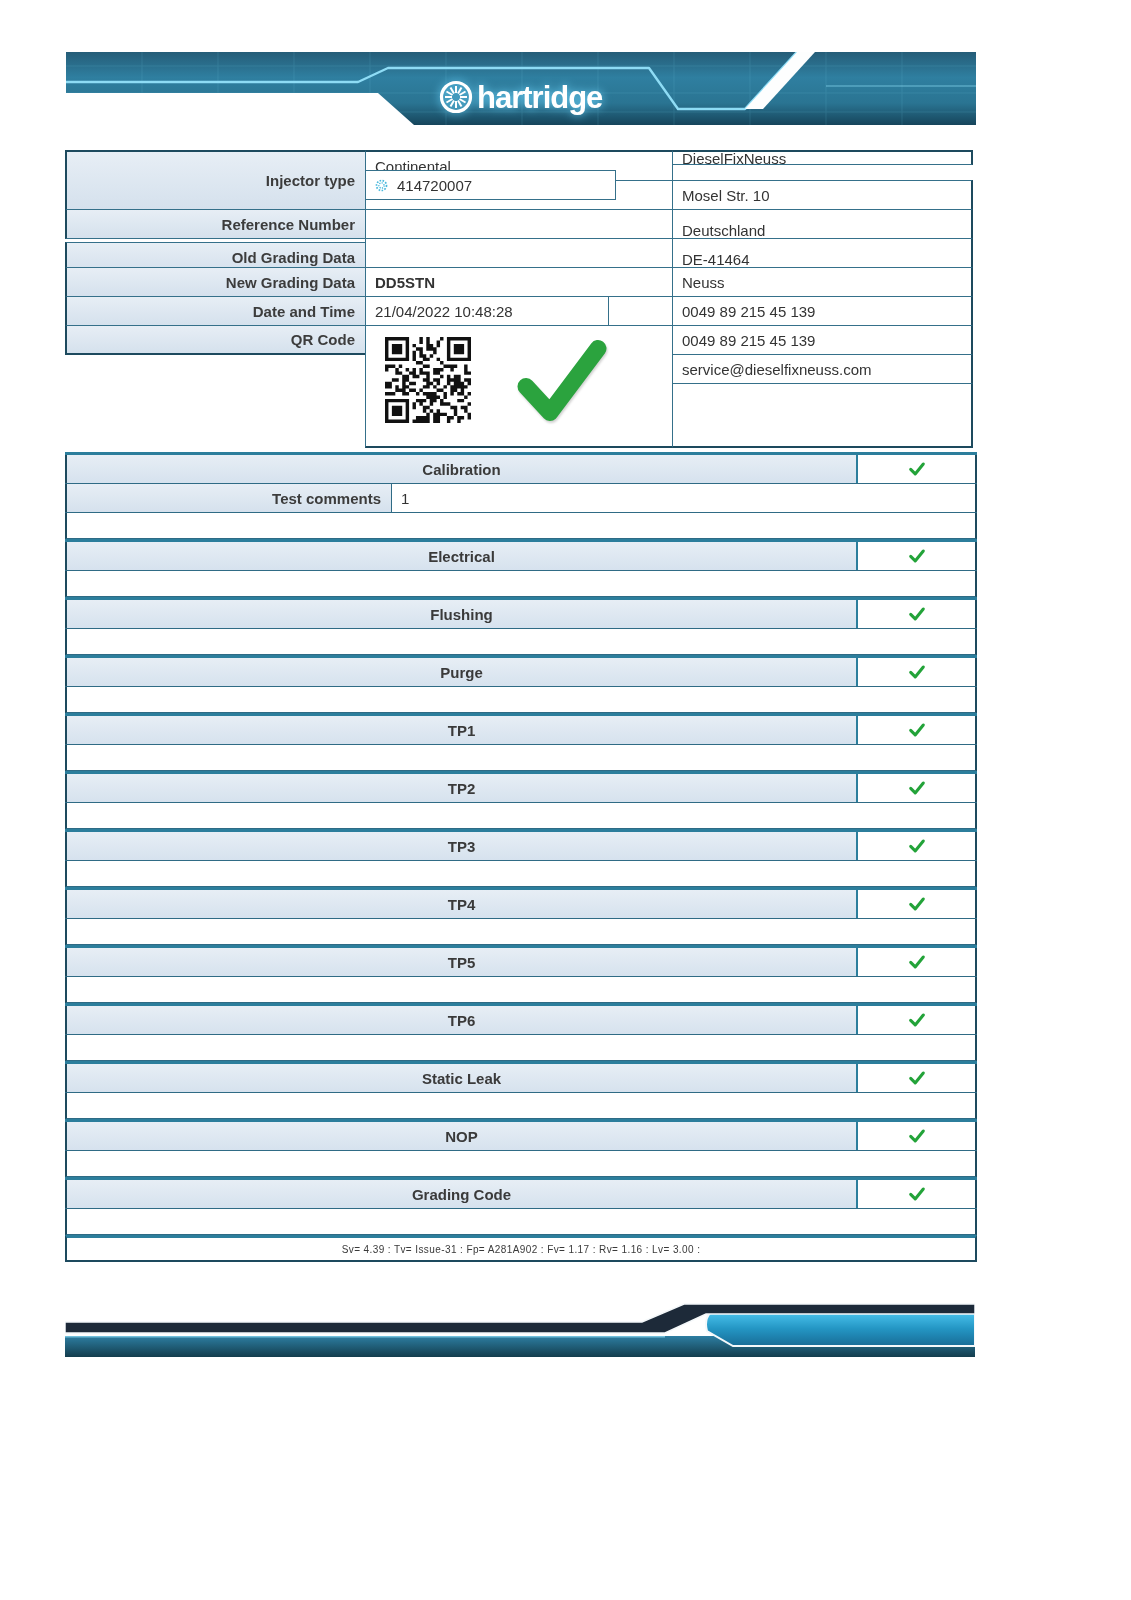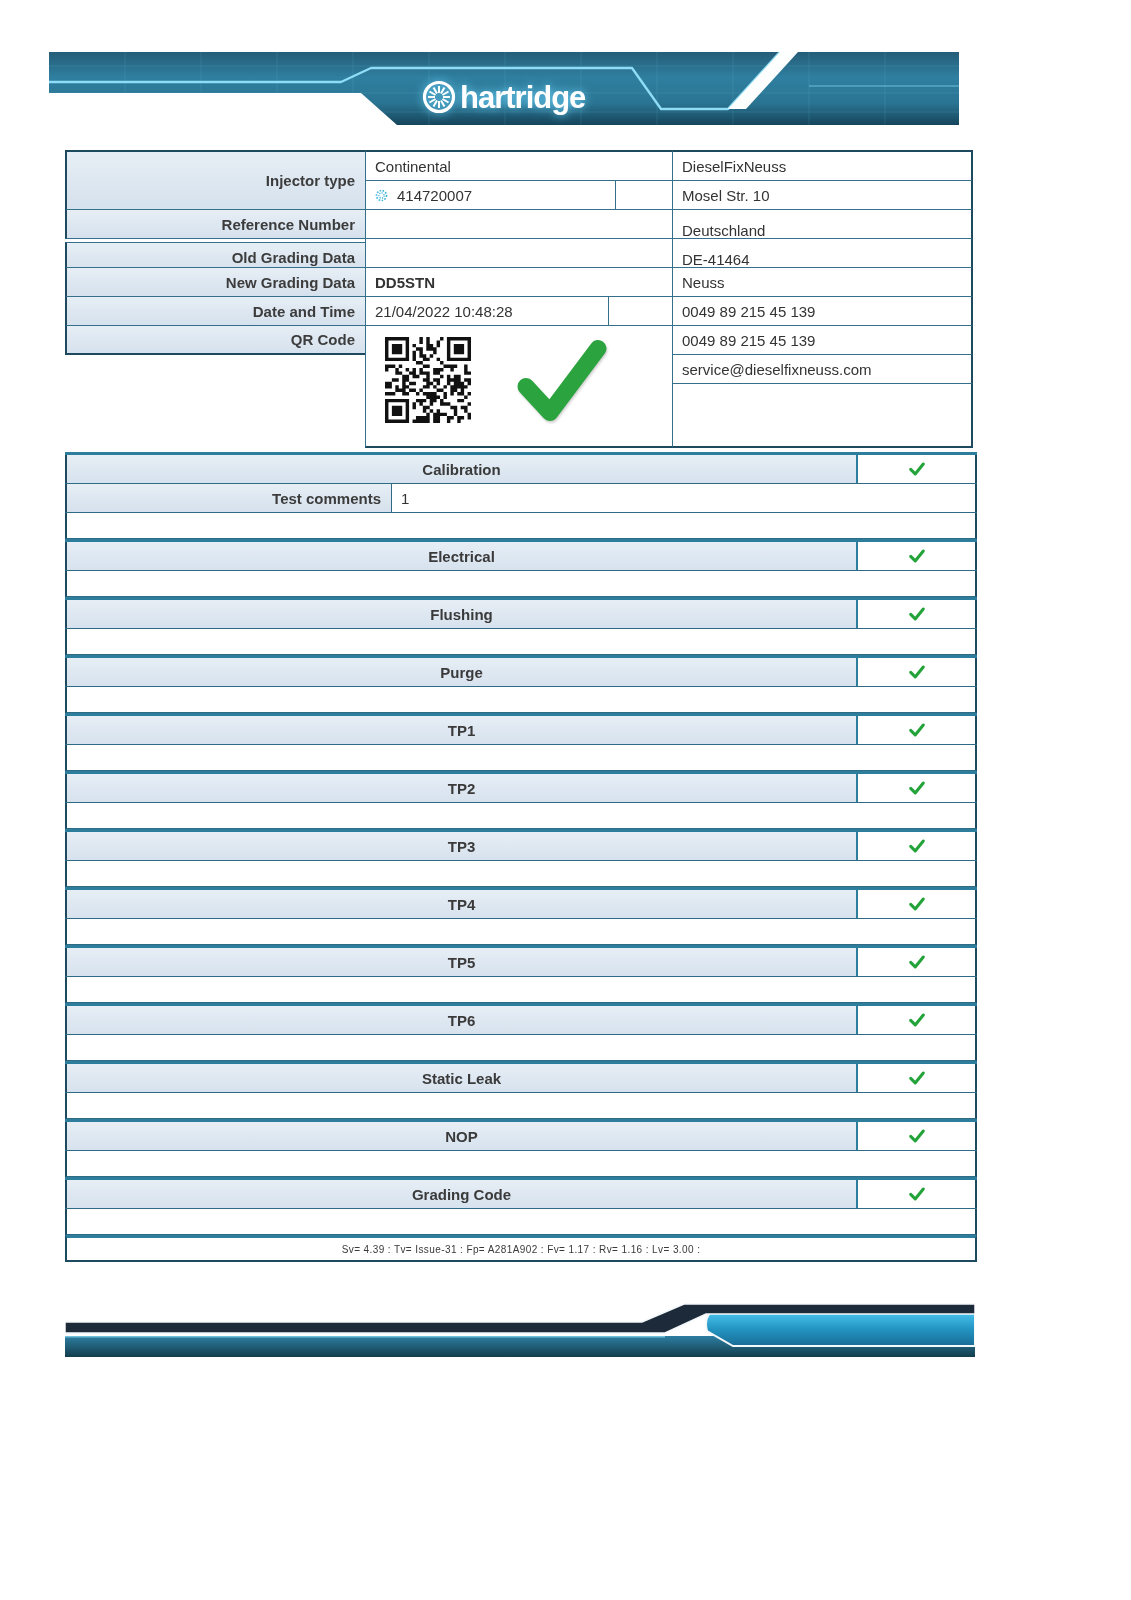--- a/index.html
+++ b/index.html
@@ -1,20 +1,20 @@
 <!DOCTYPE html>
 <html><head>
 <meta charset="utf-8">
 <style>
   html,body{margin:0;padding:0;background:#fff;}
   #page{position:relative;width:1131px;height:1600px;background:#ffffff;
         font-family:"Liberation Sans",sans-serif;color:#333;overflow:hidden;}
 
   
-  #banner{position:absolute;left:49px;top:52px;width:910px;height:73px;}
+  #banner{position:absolute;left:66px;top:52px;width:910px;height:73px;}
   .logo-glow{filter:drop-shadow(0 0 5px rgba(110,215,255,.95));}
 
   
   #info-table{position:absolute;left:65px;top:150px;width:912px;height:300px;}
   .cell{position:absolute;box-sizing:border-box;border:1px solid #35708a;
         display:flex;align-items:center;font-size:15px;background:#fff;overflow:hidden;}
   .cell.label{background:linear-gradient(#e7eef5,#d5e1ed);font-weight:bold;color:#3c3c3c;
         justify-content:flex-end;padding-right:10px;}
   .cell.value{padding-left:9px;color:#333;}
   .b-top{border-top:2px solid #1d4a5e;}
@@ -103,21 +103,21 @@
   <div id="info-table">
 
     <div class="cell label b-left b-top" style="left:0;top:0;width:301px;height:60px">Injector type</div>
     <div class="cell label b-left" style="left:0;top:59px;width:301px;height:30px">Reference Number</div>
     <div class="cell label b-left" style="left:0;top:92px;width:301px;height:30px">Old Grading Data</div>
     <div class="cell label b-left" style="left:0;top:117px;width:301px;height:30px">New Grading Data</div>
     <div class="cell label b-left" style="left:0;top:146px;width:301px;height:30px">Date and Time</div>
     <div class="cell label b-left b-bottom" style="left:0;top:175px;width:301px;height:30px">QR Code</div>
 
     <div class="cell value b-top" style="left:300px;top:0;width:308px;height:31px">Continental</div>
-    <div class="cell value" style="left:300px;top:30px;width:251px;height:30px">
+    <div class="cell value" style="left:300px;top:20px;width:251px;height:30px">
       <svg class="injnum-icon" width="13" height="13" viewBox="0 0 13 13">
         <circle cx="6.5" cy="6.5" r="5" fill="none" stroke="#49b8dc" stroke-width="1.7" stroke-dasharray="1.6 1.4"></circle>
         <circle cx="6.5" cy="6.5" r="2.6" fill="none" stroke="#49b8dc" stroke-width="1.4" stroke-dasharray="1.2 1.2"></circle>
       </svg>
       <span>414720007</span>
     </div>
     <div class="cell value" style="left:300px;top:59px;width:308px;height:30px"></div>
     <div class="cell value" style="left:300px;top:88px;width:308px;height:30px"></div>
     <div class="cell value bold" style="left:300px;top:117px;width:308px;height:30px">DD5STN</div>
     <div class="cell value" style="left:300px;top:146px;width:244px;height:30px">21/04/2022 10:48:28</div>
@@ -125,21 +125,21 @@
       <svg id="qr-svg" width="86" height="86" viewBox="0 0 86 86" style="position:absolute;left:19px;top:11px">
           <rect width="86" height="86" fill="#fff"></rect>
           <path d="M34.40,0.00h3.44v3.44h-3.44zM41.28,0.00h3.44v3.44h-3.44zM55.04,0.00h3.44v3.44h-3.44zM34.40,3.44h3.44v3.44h-3.44zM41.28,3.44h3.44v3.44h-3.44zM51.60,3.44h3.44v3.44h-3.44zM27.52,6.88h3.44v3.44h-3.44zM41.28,6.88h3.44v3.44h-3.44zM44.72,6.88h3.44v3.44h-3.44zM51.60,6.88h3.44v3.44h-3.44zM30.96,10.32h3.44v3.44h-3.44zM34.40,10.32h3.44v3.44h-3.44zM41.28,10.32h3.44v3.44h-3.44zM44.72,10.32h3.44v3.44h-3.44zM48.16,10.32h3.44v3.44h-3.44zM27.52,13.76h3.44v3.44h-3.44zM34.40,13.76h3.44v3.44h-3.44zM48.16,13.76h3.44v3.44h-3.44zM27.52,17.20h3.44v3.44h-3.44zM34.40,17.20h3.44v3.44h-3.44zM37.84,17.20h3.44v3.44h-3.44zM44.72,17.20h3.44v3.44h-3.44zM27.52,20.64h3.44v3.44h-3.44zM37.84,20.64h3.44v3.44h-3.44zM41.28,20.64h3.44v3.44h-3.44zM51.60,20.64h3.44v3.44h-3.44zM30.96,24.08h3.44v3.44h-3.44zM34.40,24.08h3.44v3.44h-3.44zM55.04,24.08h3.44v3.44h-3.44zM0.00,27.52h3.44v3.44h-3.44zM3.44,27.52h3.44v3.44h-3.44zM6.88,27.52h3.44v3.44h-3.44zM13.76,27.52h3.44v3.44h-3.44zM37.84,27.52h3.44v3.44h-3.44zM41.28,27.52h3.44v3.44h-3.44zM58.48,27.52h3.44v3.44h-3.44zM61.92,27.52h3.44v3.44h-3.44zM65.36,27.52h3.44v3.44h-3.44zM68.80,27.52h3.44v3.44h-3.44zM79.12,27.52h3.44v3.44h-3.44zM0.00,30.96h3.44v3.44h-3.44zM10.32,30.96h3.44v3.44h-3.44zM20.64,30.96h3.44v3.44h-3.44zM27.52,30.96h3.44v3.44h-3.44zM34.40,30.96h3.44v3.44h-3.44zM48.16,30.96h3.44v3.44h-3.44zM51.60,30.96h3.44v3.44h-3.44zM55.04,30.96h3.44v3.44h-3.44zM65.36,30.96h3.44v3.44h-3.44zM79.12,30.96h3.44v3.44h-3.44zM10.32,34.40h3.44v3.44h-3.44zM13.76,34.40h3.44v3.44h-3.44zM24.08,34.40h3.44v3.44h-3.44zM27.52,34.40h3.44v3.44h-3.44zM34.40,34.40h3.44v3.44h-3.44zM37.84,34.40h3.44v3.44h-3.44zM41.28,34.40h3.44v3.44h-3.44zM48.16,34.40h3.44v3.44h-3.44zM51.60,34.40h3.44v3.44h-3.44zM79.12,34.40h3.44v3.44h-3.44zM82.56,34.40h3.44v3.44h-3.44zM17.20,37.84h3.44v3.44h-3.44zM20.64,37.84h3.44v3.44h-3.44zM27.52,37.84h3.44v3.44h-3.44zM30.96,37.84h3.44v3.44h-3.44zM41.28,37.84h3.44v3.44h-3.44zM55.04,37.84h3.44v3.44h-3.44zM61.92,37.84h3.44v3.44h-3.44zM68.80,37.84h3.44v3.44h-3.44zM72.24,37.84h3.44v3.44h-3.44zM6.88,41.28h3.44v3.44h-3.44zM10.32,41.28h3.44v3.44h-3.44zM17.20,41.28h3.44v3.44h-3.44zM20.64,41.28h3.44v3.44h-3.44zM37.84,41.28h3.44v3.44h-3.44zM41.28,41.28h3.44v3.44h-3.44zM48.16,41.28h3.44v3.44h-3.44zM51.60,41.28h3.44v3.44h-3.44zM61.92,41.28h3.44v3.44h-3.44zM65.36,41.28h3.44v3.44h-3.44zM68.80,41.28h3.44v3.44h-3.44zM72.24,41.28h3.44v3.44h-3.44zM79.12,41.28h3.44v3.44h-3.44zM82.56,41.28h3.44v3.44h-3.44zM0.00,44.72h3.44v3.44h-3.44zM3.44,44.72h3.44v3.44h-3.44zM17.20,44.72h3.44v3.44h-3.44zM24.08,44.72h3.44v3.44h-3.44zM27.52,44.72h3.44v3.44h-3.44zM41.28,44.72h3.44v3.44h-3.44zM44.72,44.72h3.44v3.44h-3.44zM51.60,44.72h3.44v3.44h-3.44zM61.92,44.72h3.44v3.44h-3.44zM68.80,44.72h3.44v3.44h-3.44zM72.24,44.72h3.44v3.44h-3.44zM75.68,44.72h3.44v3.44h-3.44zM82.56,44.72h3.44v3.44h-3.44zM0.00,48.16h3.44v3.44h-3.44zM3.44,48.16h3.44v3.44h-3.44zM10.32,48.16h3.44v3.44h-3.44zM17.20,48.16h3.44v3.44h-3.44zM20.64,48.16h3.44v3.44h-3.44zM37.84,48.16h3.44v3.44h-3.44zM41.28,48.16h3.44v3.44h-3.44zM48.16,48.16h3.44v3.44h-3.44zM58.48,48.16h3.44v3.44h-3.44zM65.36,48.16h3.44v3.44h-3.44zM68.80,48.16h3.44v3.44h-3.44zM72.24,48.16h3.44v3.44h-3.44zM75.68,48.16h3.44v3.44h-3.44zM79.12,48.16h3.44v3.44h-3.44zM10.32,51.60h3.44v3.44h-3.44zM13.76,51.60h3.44v3.44h-3.44zM17.20,51.60h3.44v3.44h-3.44zM24.08,51.60h3.44v3.44h-3.44zM27.52,51.60h3.44v3.44h-3.44zM34.40,51.60h3.44v3.44h-3.44zM51.60,51.60h3.44v3.44h-3.44zM55.04,51.60h3.44v3.44h-3.44zM65.36,51.60h3.44v3.44h-3.44zM68.80,51.60h3.44v3.44h-3.44zM75.68,51.60h3.44v3.44h-3.44zM0.00,55.04h3.44v3.44h-3.44zM3.44,55.04h3.44v3.44h-3.44zM6.88,55.04h3.44v3.44h-3.44zM17.20,55.04h3.44v3.44h-3.44zM20.64,55.04h3.44v3.44h-3.44zM30.96,55.04h3.44v3.44h-3.44zM37.84,55.04h3.44v3.44h-3.44zM41.28,55.04h3.44v3.44h-3.44zM44.72,55.04h3.44v3.44h-3.44zM48.16,55.04h3.44v3.44h-3.44zM58.48,55.04h3.44v3.44h-3.44zM65.36,55.04h3.44v3.44h-3.44zM72.24,55.04h3.44v3.44h-3.44zM75.68,55.04h3.44v3.44h-3.44zM82.56,55.04h3.44v3.44h-3.44zM41.28,58.48h3.44v3.44h-3.44zM44.72,58.48h3.44v3.44h-3.44zM48.16,58.48h3.44v3.44h-3.44zM51.60,58.48h3.44v3.44h-3.44zM58.48,58.48h3.44v3.44h-3.44zM79.12,58.48h3.44v3.44h-3.44zM30.96,61.92h3.44v3.44h-3.44zM34.40,61.92h3.44v3.44h-3.44zM37.84,61.92h3.44v3.44h-3.44zM44.72,61.92h3.44v3.44h-3.44zM48.16,61.92h3.44v3.44h-3.44zM55.04,61.92h3.44v3.44h-3.44zM72.24,61.92h3.44v3.44h-3.44zM75.68,61.92h3.44v3.44h-3.44zM27.52,65.36h3.44v3.44h-3.44zM34.40,65.36h3.44v3.44h-3.44zM44.72,65.36h3.44v3.44h-3.44zM55.04,65.36h3.44v3.44h-3.44zM58.48,65.36h3.44v3.44h-3.44zM61.92,65.36h3.44v3.44h-3.44zM82.56,65.36h3.44v3.44h-3.44zM27.52,68.80h3.44v3.44h-3.44zM37.84,68.80h3.44v3.44h-3.44zM41.28,68.80h3.44v3.44h-3.44zM65.36,68.80h3.44v3.44h-3.44zM68.80,68.80h3.44v3.44h-3.44zM75.68,68.80h3.44v3.44h-3.44zM79.12,68.80h3.44v3.44h-3.44zM37.84,72.24h3.44v3.44h-3.44zM44.72,72.24h3.44v3.44h-3.44zM51.60,72.24h3.44v3.44h-3.44zM68.80,72.24h3.44v3.44h-3.44zM79.12,72.24h3.44v3.44h-3.44zM41.28,75.68h3.44v3.44h-3.44zM48.16,75.68h3.44v3.44h-3.44zM51.60,75.68h3.44v3.44h-3.44zM55.04,75.68h3.44v3.44h-3.44zM58.48,75.68h3.44v3.44h-3.44zM68.80,75.68h3.44v3.44h-3.44zM82.56,75.68h3.44v3.44h-3.44zM30.96,79.12h3.44v3.44h-3.44zM34.40,79.12h3.44v3.44h-3.44zM37.84,79.12h3.44v3.44h-3.44zM41.28,79.12h3.44v3.44h-3.44zM48.16,79.12h3.44v3.44h-3.44zM51.60,79.12h3.44v3.44h-3.44zM61.92,79.12h3.44v3.44h-3.44zM65.36,79.12h3.44v3.44h-3.44zM72.24,79.12h3.44v3.44h-3.44zM75.68,79.12h3.44v3.44h-3.44zM82.56,79.12h3.44v3.44h-3.44zM27.52,82.56h3.44v3.44h-3.44zM30.96,82.56h3.44v3.44h-3.44zM34.40,82.56h3.44v3.44h-3.44zM37.84,82.56h3.44v3.44h-3.44zM41.28,82.56h3.44v3.44h-3.44zM48.16,82.56h3.44v3.44h-3.44zM51.60,82.56h3.44v3.44h-3.44zM61.92,82.56h3.44v3.44h-3.44zM72.24,82.56h3.44v3.44h-3.44zM0,0h24.08v24.08h-24.08zM3.44,3.44h17.2v17.2h-17.2zM6.88,6.88h10.32v10.32h-10.32zM61.92,0h24.08v24.08h-24.08zM65.36,3.44h17.2v17.2h-17.2zM68.8,6.88h10.32v10.32h-10.32zM0,61.92h24.08v24.08h-24.08zM3.44,65.36h17.2v17.2h-17.2zM6.88,68.8h10.32v10.32h-10.32z" fill="#111" fill-rule="evenodd"></path>
         </svg>
       <svg width="100" height="96" viewBox="0 0 100 95" style="position:absolute;left:144px;top:8px;
            filter:drop-shadow(1px 2px 1px rgba(0,0,0,.18))">
         <path d="M16,52 L40,78 L88,14" fill="none" stroke="#2ba33e" stroke-width="17" stroke-linecap="round" stroke-linejoin="round"></path>
       </svg>
     </div>
 
-    <div class="cell value b-right b-top" style="left:607px;top:0;width:301px;height:31px">DieselFixNeuss</div>
+    <div class="cell value b-right b-top" style="left:607px;top:0;width:301px;height:15px">DieselFixNeuss</div>
     <div class="cell value b-right" style="left:607px;top:30px;width:301px;height:30px">Mosel Str. 10</div>
     <div class="cell value b-right" style="left:607px;top:59px;width:301px;height:43px">Deutschland</div>
     <div class="cell value b-right" style="left:607px;top:88px;width:301px;height:42px">DE-41464</div>
     <div class="cell value b-right" style="left:607px;top:117px;width:301px;height:30px">Neuss</div>
     <div class="cell value b-right" style="left:607px;top:146px;width:301px;height:30px">0049 89 215 45 139</div>
     <div class="cell value b-right" style="left:607px;top:175px;width:301px;height:30px">0049 89 215 45 139</div>
     <div class="cell value b-right" style="left:607px;top:204px;width:301px;height:30px">service@dieselfixneuss.com</div>
     <div class="cell b-right b-bottom" style="left:607px;top:233px;width:301px;height:65px"></div>
   </div>
 

